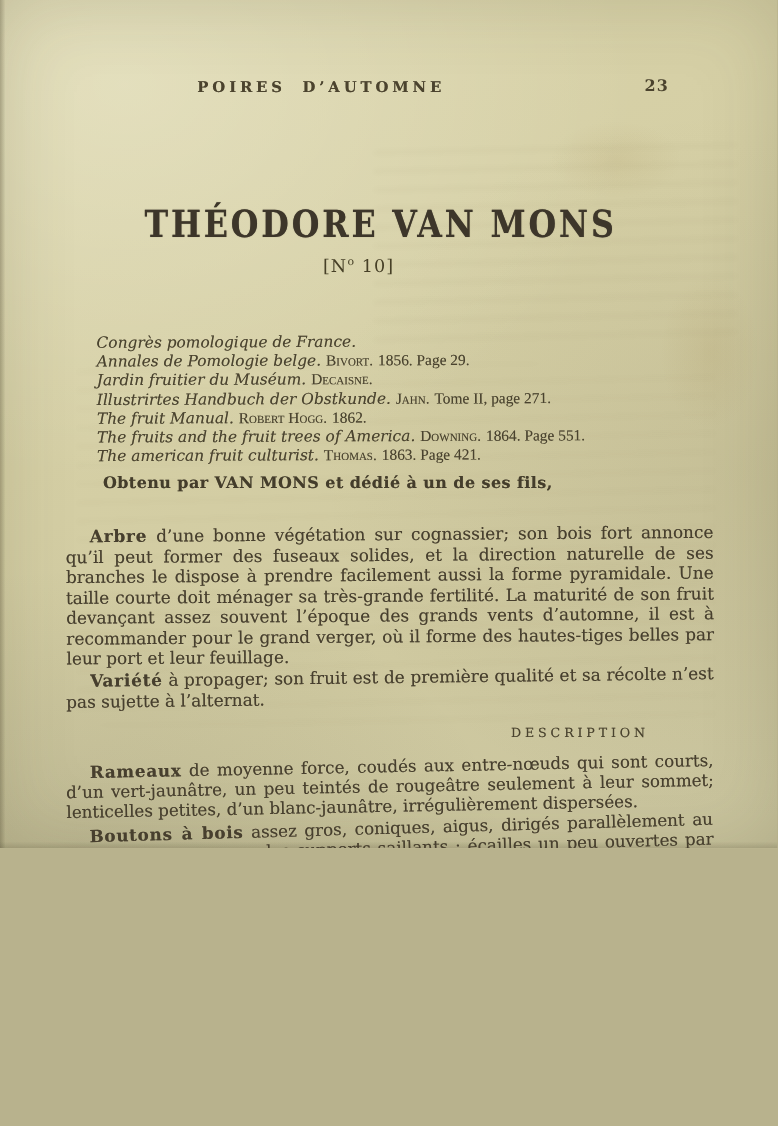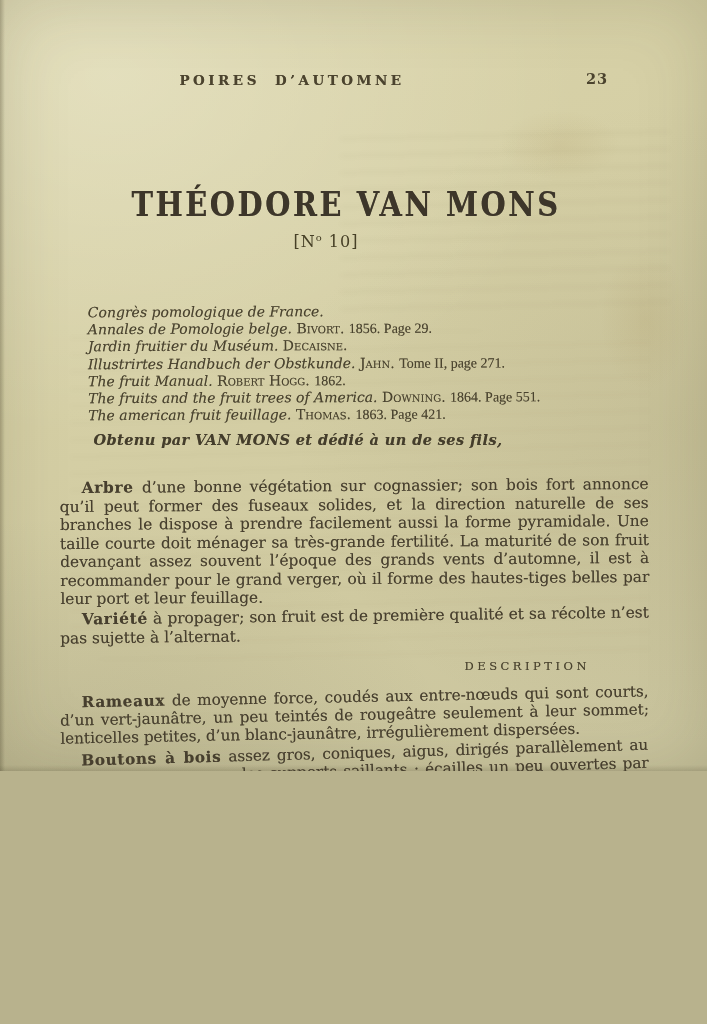--- a/index.html
+++ b/index.html
@@ -88,32 +88,32 @@
   .no10 sup { font-size: 62%; }
 
   .refs {
     position: absolute; top: 303px; left: 88px; width: 562px;
     font-size: 14px; line-height: 16.2px;
     color: #4a432f;
     transform: rotate(-0.25deg);
     text-shadow: 0 0 0.5px rgba(74,67,47,0.5);
   }
   .ref i { font-style: italic; }
-  .ref .sc { font-variant: small-caps; margin-left: 0.32em; }
+  .ref .sc { font-variant: small-caps; margin-left: 0.32em; font-family: Liberation Serif, serif; }
   .ref .rest { margin-left: 0.32em; font-family: Liberation Serif, serif; }
 
   .dedic {
     position: absolute; top: 430px; left: 60px; width: 588px;
     text-align: center;
     font-size: 14.5px; font-weight: bold; line-height: 19px;
     letter-spacing: 0.4px;
     color: #443d2b;
     text-shadow: 0 0 0.5px rgba(68,61,43,0.55);
   }
-  .dedic .inner { display: inline-block; transform: translateX(-56px); font-style: italic; }
+  .dedic .inner { display: inline-block; transform: translateX(-56px); }
 
   .para {
     position: absolute; left: 60px; width: 589px;
     font-size: 15.4px; line-height: 18.5px;
     text-align: justify; text-indent: 22px;
     color: #473f2e;
     text-shadow: 0 0 0.55px rgba(71,63,46,0.55);
   }
   .para .lead { font-weight: bold; letter-spacing: 0.7px; }
   .p-arbre    { top: 477px; transform: rotate(-0.4deg); }
@@ -165,21 +165,21 @@
 
   <div class="no10"><span>[N</span><sup>o</sup><span> 10]</span></div>
 
   <div class="refs">
     <div class="ref"><i>Congrès pomologique de France.</i><span class="sc"></span><span class="rest"></span></div>
     <div class="ref"><i>Annales de Pomologie belge.</i><span class="sc">Bivort.</span><span class="rest">1856. Page 29.</span></div>
     <div class="ref"><i>Jardin fruitier du Muséum.</i><span class="sc">Decaisne.</span><span class="rest"></span></div>
     <div class="ref"><i>Illustrirtes Handbuch der Obstkunde.</i><span class="sc">Jahn.</span><span class="rest">Tome II, page 271.</span></div>
     <div class="ref"><i>The fruit Manual.</i><span class="sc">Robert Hogg.</span><span class="rest">1862.</span></div>
     <div class="ref"><i>The fruits and the fruit trees of America.</i><span class="sc">Downing.</span><span class="rest">1864. Page 551.</span></div>
-    <div class="ref"><i>The american fruit feuillage.</i><span class="sc">Thomas.</span><span class="rest">1863. Page 421.</span></div>
+    <div class="ref"><i>The american fruit culturist.</i><span class="sc">Thomas.</span><span class="rest">1863. Page 421.</span></div>
   </div>
 
   <div class="dedic">
     <span class="inner">
       <div>Obtenu par VAN MONS et dédié à un de ses fils,</div>
     </span>
   </div>
 
   <div class="para p-arbre"><span class="lead">Arbre</span>
     <span>d’une bonne végétation sur cognassier; son bois fort annonce qu’il peut former des fuseaux solides, et la direction naturelle de ses branches le dispose à prendre facilement aussi la forme pyramidale. Une taille courte doit ménager sa très-grande fertilité. La maturité de son fruit devançant assez souvent l’époque des grands vents d’automne, il est à recommander pour le grand verger, où il forme des hautes-tiges belles par leur port et leur feuillage.</span></div>

